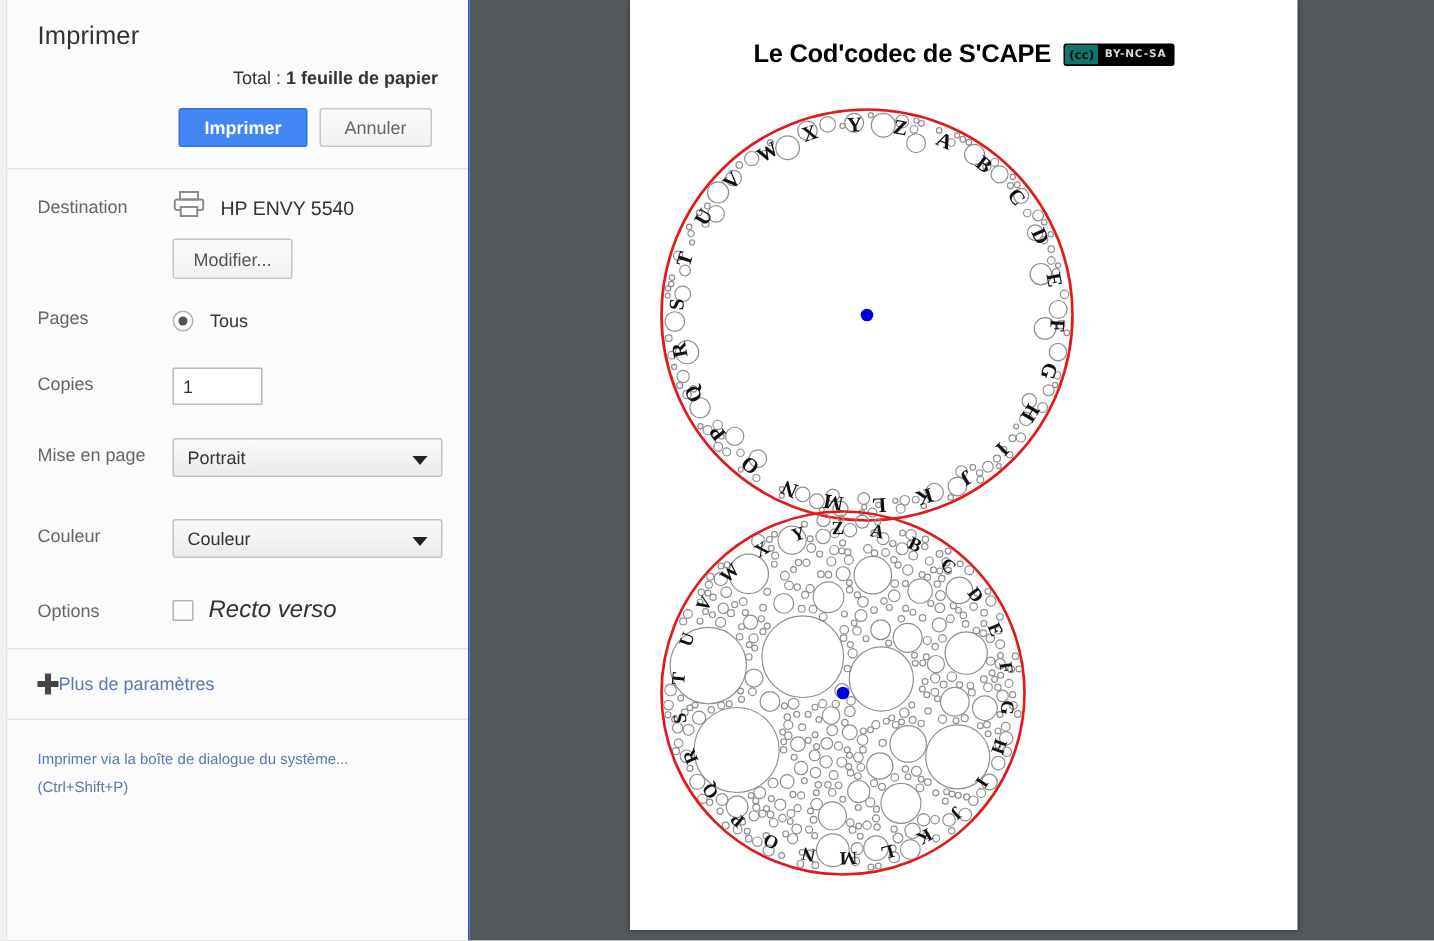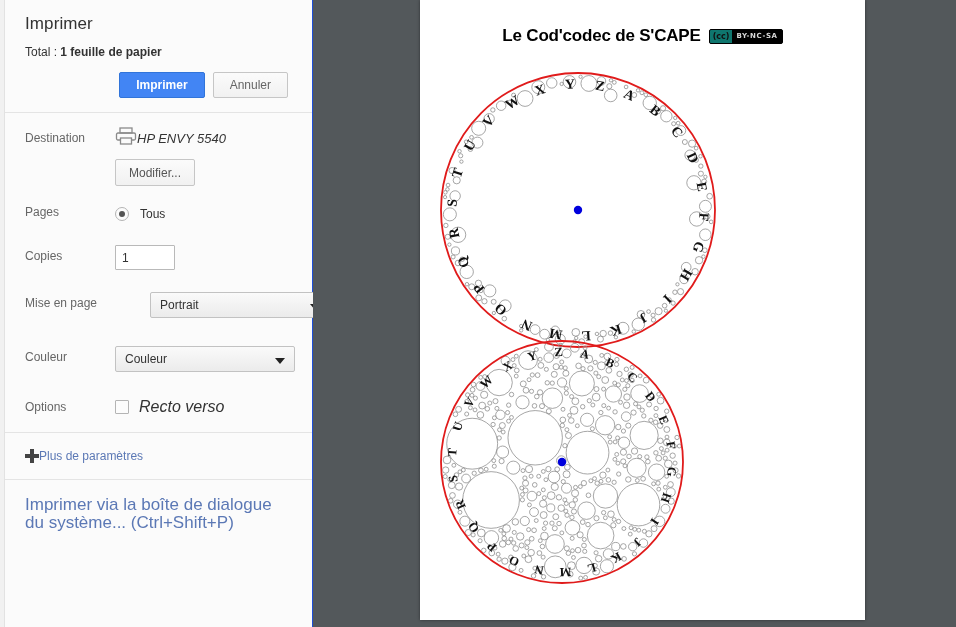--- a/index.html
+++ b/index.html
@@ -23,21 +23,21 @@
     position: absolute; left: 0; top: 0; width: 5px; height: 627px;
     background: #f1f1f1; border-right: 1px solid #e2e2e2;
   }
   #panel-inner { position: absolute; left: 5px; top: 0; right: 0; bottom: 0; background:#fbfbfb; }
 
   .dlg-header { padding: 14px 20px 0 20px; }
   .dlg-title {
     font-size: 17px; color: #333; font-weight: 400;
     letter-spacing: .1px; margin-bottom: 11px;
   }
-  .dlg-total { font-size: 12px; color: #333; margin-bottom: 13px; }
+  .dlg-total { font-size: 12px; color: #333; margin-bottom: 13px; text-align: right; }
   .dlg-total b { font-weight: bold; }
   .btn-row { display: flex; justify-content: flex-end; gap: 8px; padding-right: 24px; padding-bottom: 14px;}
   .btn {
     font-family: "Liberation Sans", sans-serif;
     font-size: 12px; height: 26px; padding: 0 16px;
     border-radius: 2px; cursor: pointer; line-height: 24px;
   }
   .btn-primary {
     background: #4285f4; border: 1px solid #3174d9; color: #fff; font-weight: bold;
   }
@@ -47,21 +47,21 @@
   .panel-divider { border-top: 1px solid #e4e4e4; }
 
   .settings { padding: 14px 0 0 0; }
   .srow { display: flex; padding: 0 20px; margin-bottom: 17px; }
   .slabel {
     width: 90px; flex: 0 0 90px; font-size: 12px; color: #666;
     padding-top: 4px; line-height: 15px;
   }
   .sfield { flex: 1; }
 
-  .dest-line { display: flex; align-items: center; height: 22px; font-style: italic;}
+  .dest-line { display: flex; align-items: center; gap: 10px; height: 22px;}
   .dest-name { font-size: 13px; color: #333; }
   .btn-modifier {
     margin-top: 10px; font-size: 12px; height: 27px; padding: 0 13px;
     background: linear-gradient(#fbfbfb,#f1f1f1); border: 1px solid #c6c6c6;
     color: #555; border-radius: 2px; cursor: pointer;
   }
 
   .radio-line { display: flex; align-items: center; gap: 11px; height: 22px; }
   .radio {
     width: 14px; height: 14px; border-radius: 50%;
@@ -111,21 +111,21 @@
   }
   .plus-icon { width: 14px; height: 14px; position: relative; flex:0 0 14px;}
   .plus-icon::before, .plus-icon::after {
     content:""; position:absolute; background:#444;
   }
   .plus-icon::before { left:0; top:5px; width:14px; height:4px; }
   .plus-icon::after { top:0; left:5px; height:14px; width:4px; }
   .more-label { font-size: 12px; color: #5b78b5; }
 
   .sys-link-box { padding: 16px 20px; border-top: 1px solid #e4e4e4; }
-  .sys-link { font-size: 17px; color: #5b78b5; line-height: 17px; cursor: pointer; }
+  .sys-link { font-size: 10px; color: #5b78b5; line-height: 17px; cursor: pointer; }
 
   
   #preview-area {
     position: absolute; left: 313px; top: 0; right: 0; bottom: 0;
     background: #53585b;
   }
   #paper {
     position: absolute; left: 107px; top: 0px;
     width: 445px; height: 620px;
     background: #ffffff;
@@ -205,21 +205,21 @@
           </div>
         </div>
 
         <div class="srow" style="margin-bottom:22px;">
           <div class="slabel">Copies</div>
           <div class="sfield">
             <input class="copies-input" type="text" value="1" style="">
           </div>
         </div>
 
-        <div class="srow" style="margin-bottom:28px;gap:35px;">
+        <div class="srow" style="margin-bottom:28px;">
           <div class="slabel">Mise en page</div>
           <div class="sfield">
             <div class="select">
               <span>Portrait</span>
               <span class="caret"></span>
             </div>
           </div>
         </div>
 
         <div class="srow" style="margin-bottom:24px;">

